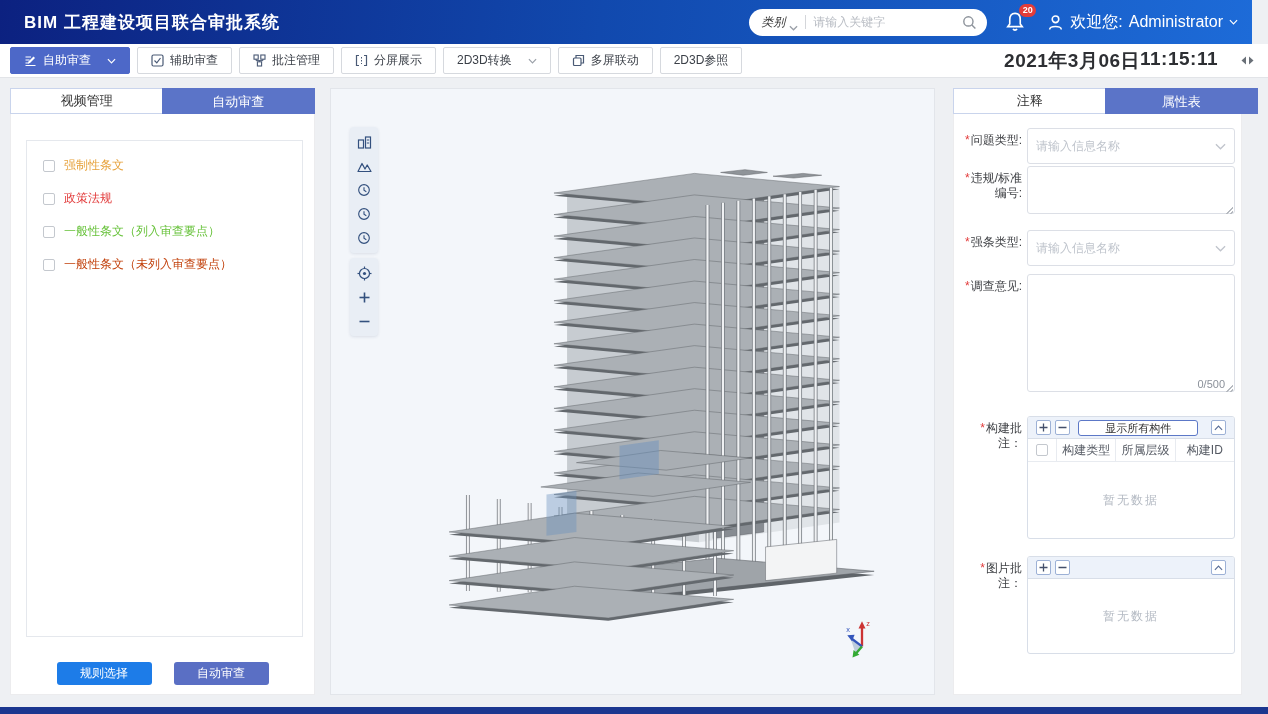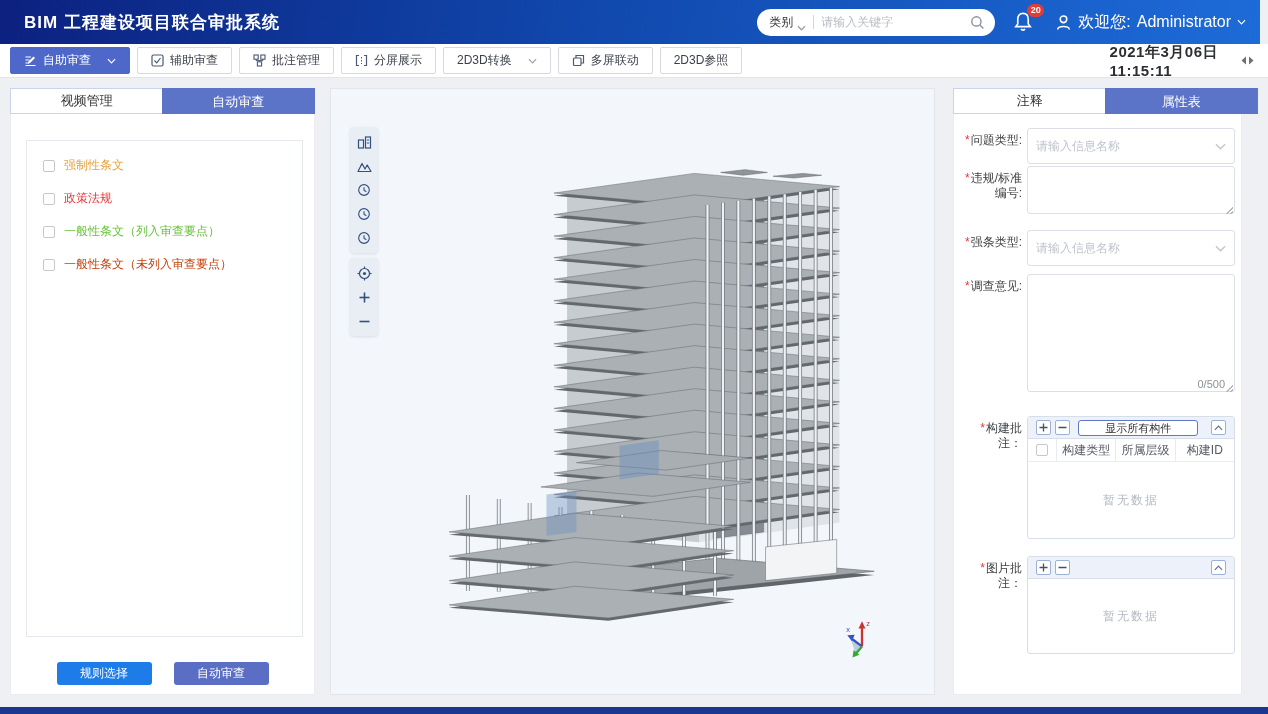--- a/index.html
+++ b/index.html
@@ -2,49 +2,49 @@
 <html><head>
 <meta charset="utf-8">
 <style>
   * { margin:0; padding:0; box-sizing:border-box; }
   html,body { width:1268px; height:714px; }
   body { position:relative; overflow:hidden; background:#eef0f3;
          font-family:"Liberation Sans","DejaVu Sans",sans-serif; font-size:12px; color:#333; }
   svg { display:block; }
 
   
-  .header { position:absolute; top:0; left:0; right:8px; height:44px;
+  .header { position:absolute; top:0; left:0; right:16px; height:44px;
             background:linear-gradient(96deg,#0c2180 0%,#1149ae 48%,#1d6bd8 100%);
             display:flex; align-items:center; padding:0 14px 0 24px; }
   .app-title { color:#fff; font-size:17px; font-weight:700; letter-spacing:1px; }
   .header-right { margin-left:auto; display:flex; align-items:center; gap:18px; }
   .search-box { width:238px; height:27px; background:#fff; border-radius:14px;
                 display:flex; align-items:center; padding:0 10px 0 12px; }
-  .search-cat { display:flex; align-items:flex-end; gap:4px; color:#333; cursor:pointer; }
+  .search-cat { display:flex; align-items:flex-end; gap:4px; color:#333; cursor:pointer;font-style:italic; }
   .search-divider { width:1px; height:14px; background:#d4d6da; margin:0 7px; }
   .search-input { flex:1; border:none; outline:none; font-size:12px; color:#333; min-width:0;
                   font-family:"Liberation Sans","DejaVu Sans",sans-serif; }
   .search-input::placeholder { color:#b9bdc4; }
   .bell-wrap { position:relative; margin-right:4px; cursor:pointer; }
   .badge { position:absolute; top:-7px; right:-11px; background:#e23c39; color:#fff;
            font-size:9px; line-height:13px; min-width:17px; text-align:center;
            border-radius:8px; padding:0 3px; font-weight:700; }
   .user-wrap { display:flex; align-items:center; gap:6px; color:#fff; font-size:16px; cursor:pointer;justify-content:center; }
 
   
   .toolbar { position:absolute; top:44px; left:0; right:0; height:34px; background:#fff;
              border-bottom:1px solid #e2e4e8; display:flex; align-items:center; padding-left:10px; gap:7px; }
   .tb-btn { height:27px; background:#fff; border:1px solid #d6d9de; border-radius:2px;
             font-size:12px; color:#3a3f47; display:flex; align-items:center; gap:6px;
             padding:0 13px; cursor:pointer; font-family:inherit; }
   .tb-btn svg { flex:none; }
   .tb-btn.active { background:#4d68c8; border-color:#4d68c8; color:#fff; }
   .tb-chev { margin-left:10px; }
-  .tb-datetime { margin-left:auto; display:flex; font-size:15px; font-weight:700;
-                 color:#2d2f33; letter-spacing:.5px;flex-direction:column; }
+  .tb-datetime { margin-left:auto; display:flex; font-size:19px; font-weight:700;
+                 color:#2d2f33; letter-spacing:.5px; }
   .panel-toggle { margin:0 14px 0 16px; cursor:pointer; }
 
   
   .footer { position:absolute; left:0; right:0; bottom:0; height:7px; background:#1b368f; }
 
   
   .tabs { display:flex; height:26px; border:1px solid #c9d4ec; background:#fff; }
   .tab { flex:1; text-align:center; line-height:24px; font-size:13px; color:#333; cursor:pointer; }
   .tab.blue { background:#5b74c8; color:#fff; line-height:26px; margin:-1px; padding:1px; }
 

